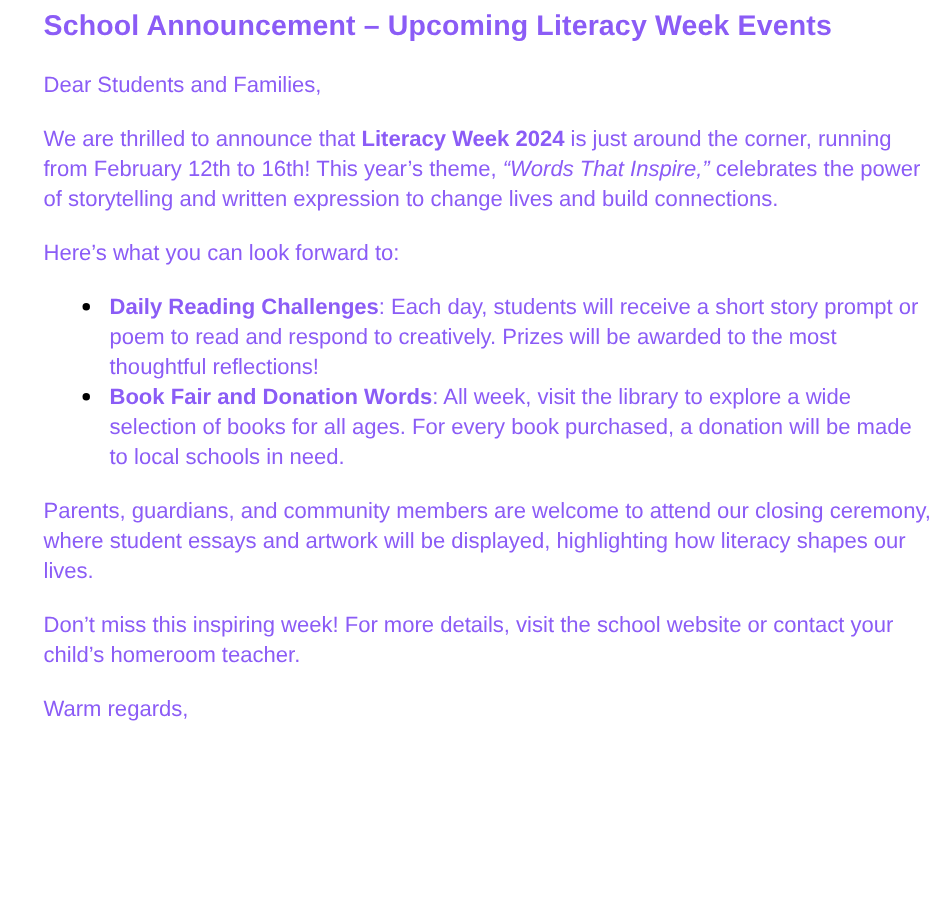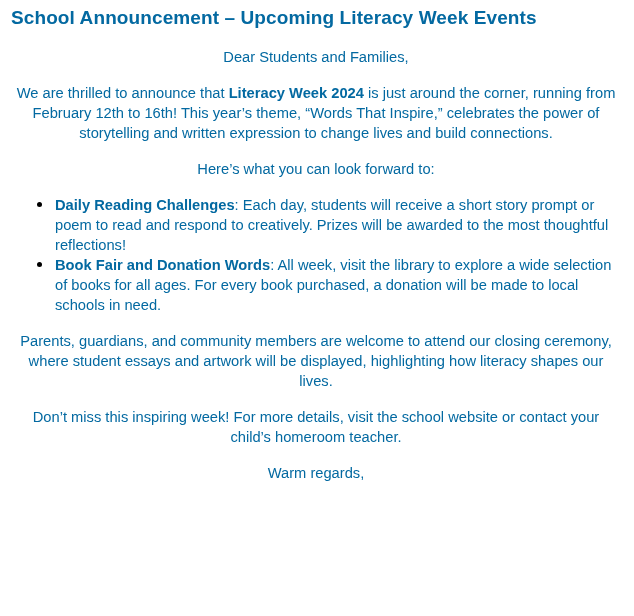--- a/index.html
+++ b/index.html
@@ -4,59 +4,58 @@
 <style>
   html, body {
     margin: 0;
     padding: 0;
     background: #ffffff;
   }
   .doc {
     width: 634px;
     height: 616px;
     box-sizing: border-box;
-    padding: 6px 13px 0 11px;
+    padding: 6px 13px 0 29px;
     overflow: hidden;
     background: #ffffff;
-    color: #0369a1;
+    color: #8b5cf6;
     font-family: "Liberation Sans", "DejaVu Sans", sans-serif;
     font-size: 14.7px;
     line-height: 20px;
   }
   .doc h1 {
     font-size: 19px;
     line-height: 24px;
     font-weight: bold;
     margin: 0 0 17px 0;
     letter-spacing: 0.1px;
   }
   .doc p {
     margin: 0 0 16px 0;
-    text-align: center;
   }
   .doc ul {
     list-style: none;
     margin: 0 0 16px 0;
     padding: 0;
   }
   .doc li {
     position: relative;
     padding-left: 44px;
   }
   .doc li .bullet-dot {
     position: absolute;
     left: 26px;
     top: 7px;
     width: 5px;
     height: 5px;
     border-radius: 50%;
     background: #000000;
   }
   .b { font-weight: bold; }
-  .i { }
+  .i { font-style: italic; }
 </style>
 </head>
 <body>
 
 <div class="doc">
 
   <h1>School Announcement – Upcoming Literacy Week Events</h1>
 
   <p>Dear Students and Families,</p>
 

